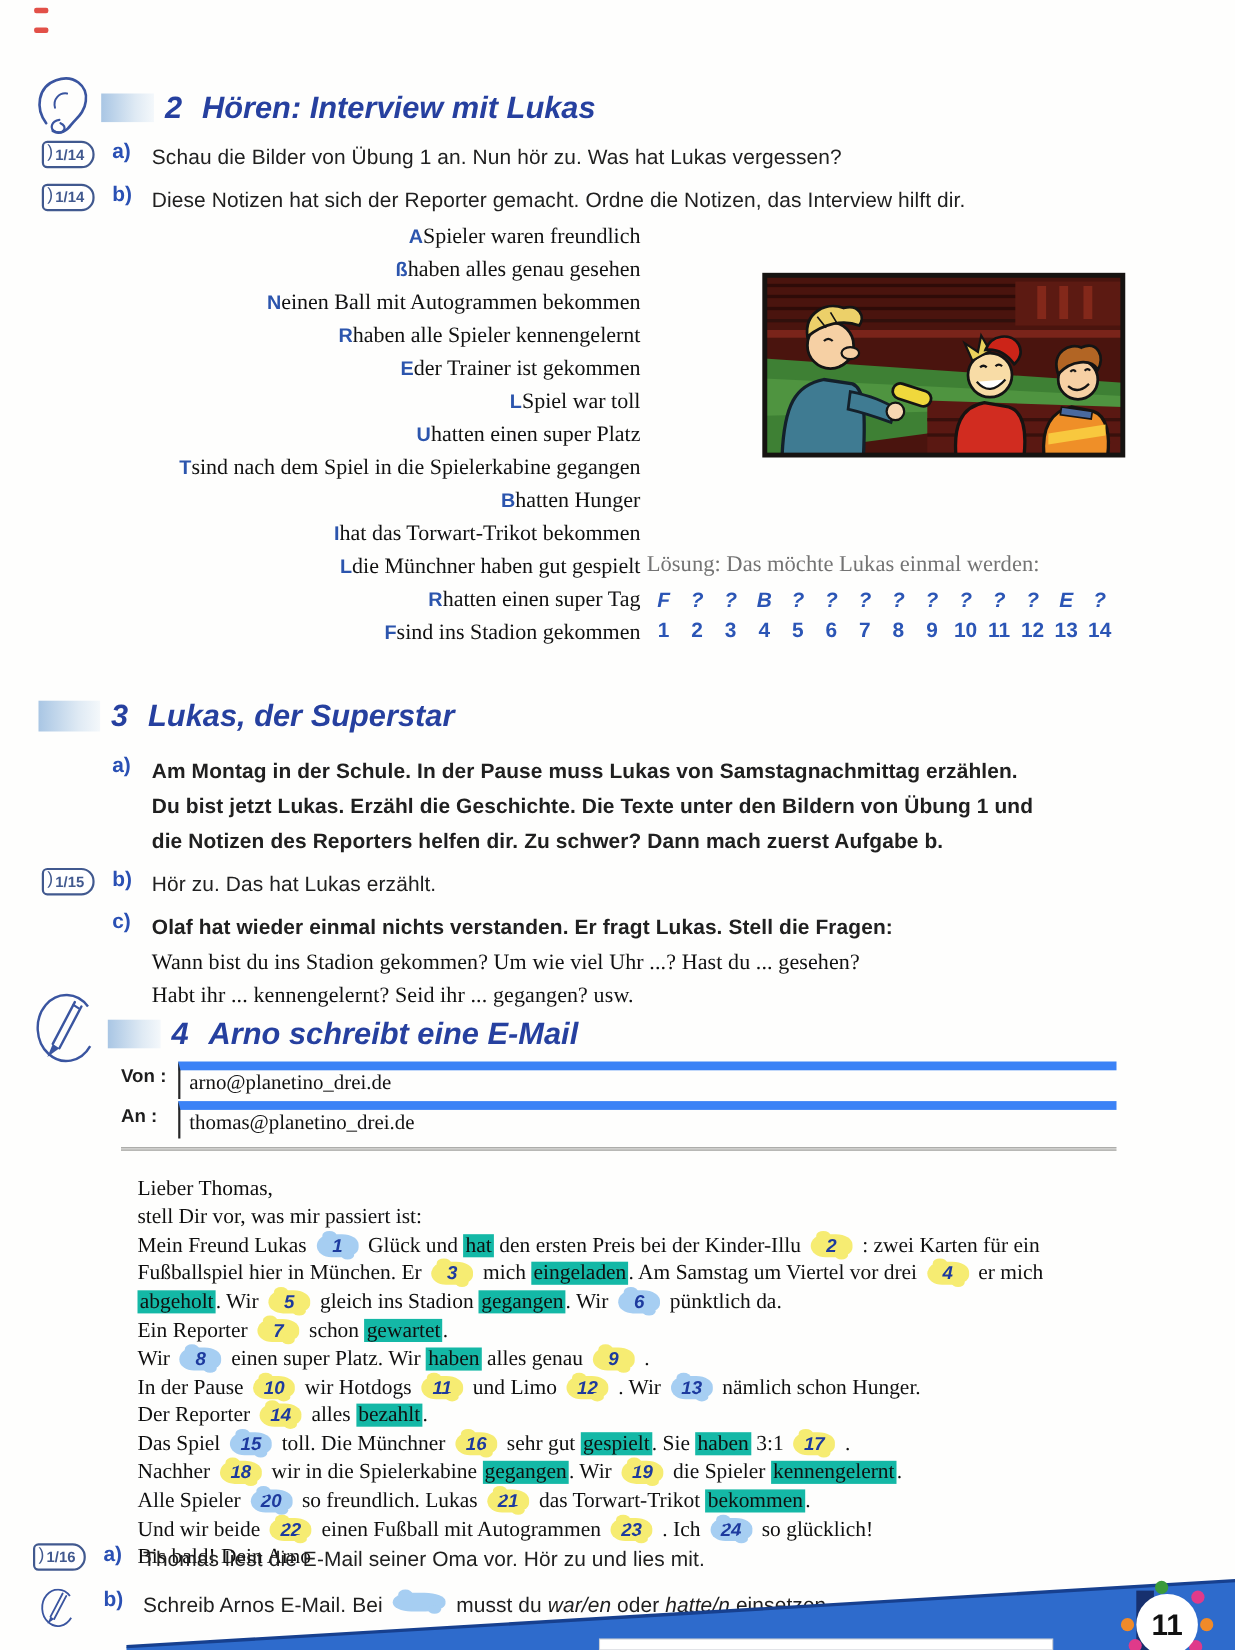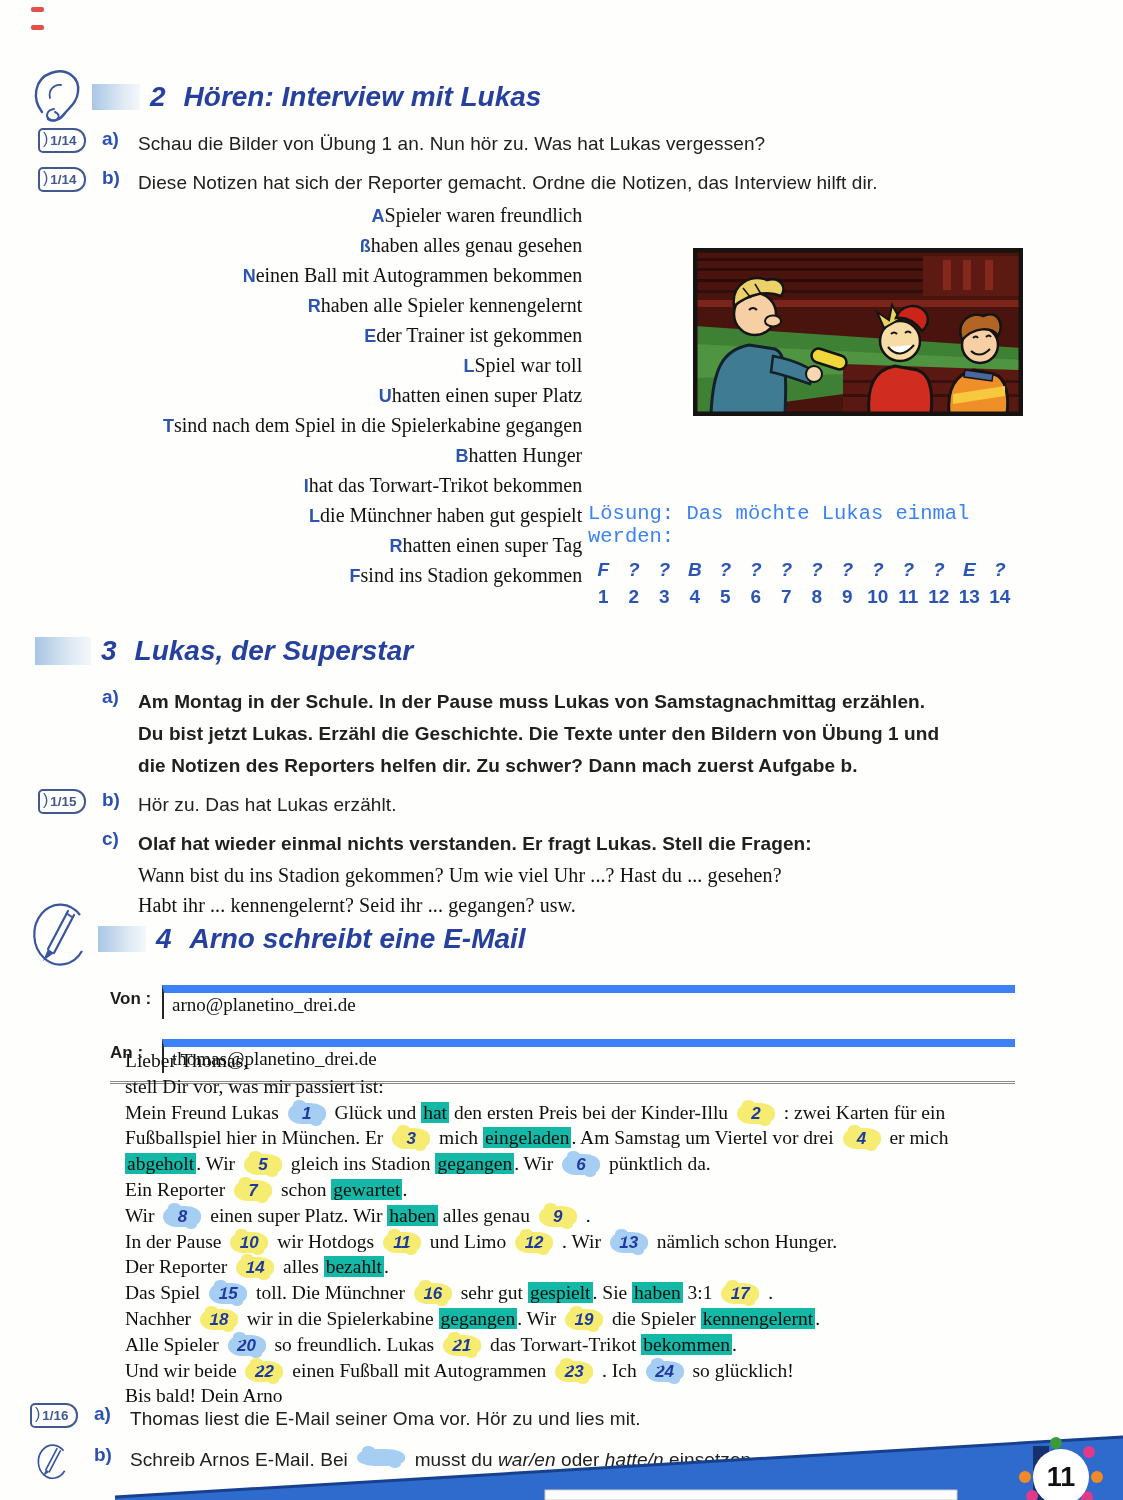--- a/index.html
+++ b/index.html
@@ -18,33 +18,33 @@
   
   .task-grid{display:grid;grid-template-columns:64px 36px 1fr;row-gap:7px;align-items:start;}
   .t-label{font-weight:bold;color:#2a50b4;font-size:19px;}
   .t-text{font-size:19px;color:#202020;letter-spacing:.1px;line-height:32px;}
   .t-text .line{display:block;font-weight:bold;}
   
   .note-row{height:30px;line-height:30px;white-space:nowrap;}
   .note-letter{display:inline-block;width:34px;color:#2c55ad;font-weight:bold;font-size:18px;}
   .note-text{font-family:"Liberation Serif",serif;font-size:20px;color:#111;}
   
-  .sol-title{font-family:Liberation Mono, monospace;font-size:20.5px;color:#3b82f6;}
+  .sol-title{font-family:Liberation Serif, serif;font-size:20.5px;color:#737373;}
   .sol-row{display:flex;margin-top:11px;}
   .sol-cell{width:30.5px;text-align:center;color:#2b55b5;font-weight:bold;font-style:italic;font-size:19px;}
   
   .serif-line{font-family:"Liberation Serif",serif;font-size:20px;color:#111;line-height:30px;display:block;}
   
   .email-head{width:905px;border-bottom:3px double #8a8a86;padding-bottom:6px;}
-  .field{display:flex;align-items:flex-start;margin-bottom:2px;margin-top:20px;}
+  .field{display:flex;align-items:flex-start;margin-bottom:2px;}
   .f-label{width:52px;text-align:left;font-size:17px;font-weight:bold;color:#1d1d1d;padding-top:4px;}
   .f-box{flex:1;border-top:8px solid #3b82f6;border-left:2px solid #262626;padding:1px 0 3px 8px;
         font-family:"Liberation Serif",serif;font-size:19px;color:#111;}
   
-  .email-body{font-family:"Liberation Serif",serif;font-size:19.5px;color:#0f0f0f;}
+  .email-body{font-family:"Liberation Serif",serif;font-size:19.5px;color:#0f0f0f;margin-top:20px;}
   .email-line{white-space:nowrap;height:25.8px;line-height:25.8px;}
   .hl{background:#14b8a6;padding:0 2px;}
   .cloud{display:inline-block;position:relative;min-width:20px;padding:0 9px;text-align:center;margin:0 4px;
         border-radius:46% 54% 52% 48% / 70% 62% 58% 66%;
         font-family:"Liberation Sans",sans-serif;font-style:italic;font-weight:bold;
         color:#1d3a9e;font-size:17px;line-height:21px;vertical-align:baseline;}
   .cloud::before{content:"";position:absolute;width:13px;height:9px;border-radius:50%;top:-3px;left:5px;background:inherit;}
   .cloud::after{content:"";position:absolute;width:12px;height:8px;border-radius:50%;bottom:-2px;right:4px;background:inherit;}
   .cloud.yellow{background:#f6ec72;}
   .cloud.blue{background:#a6cef2;}

